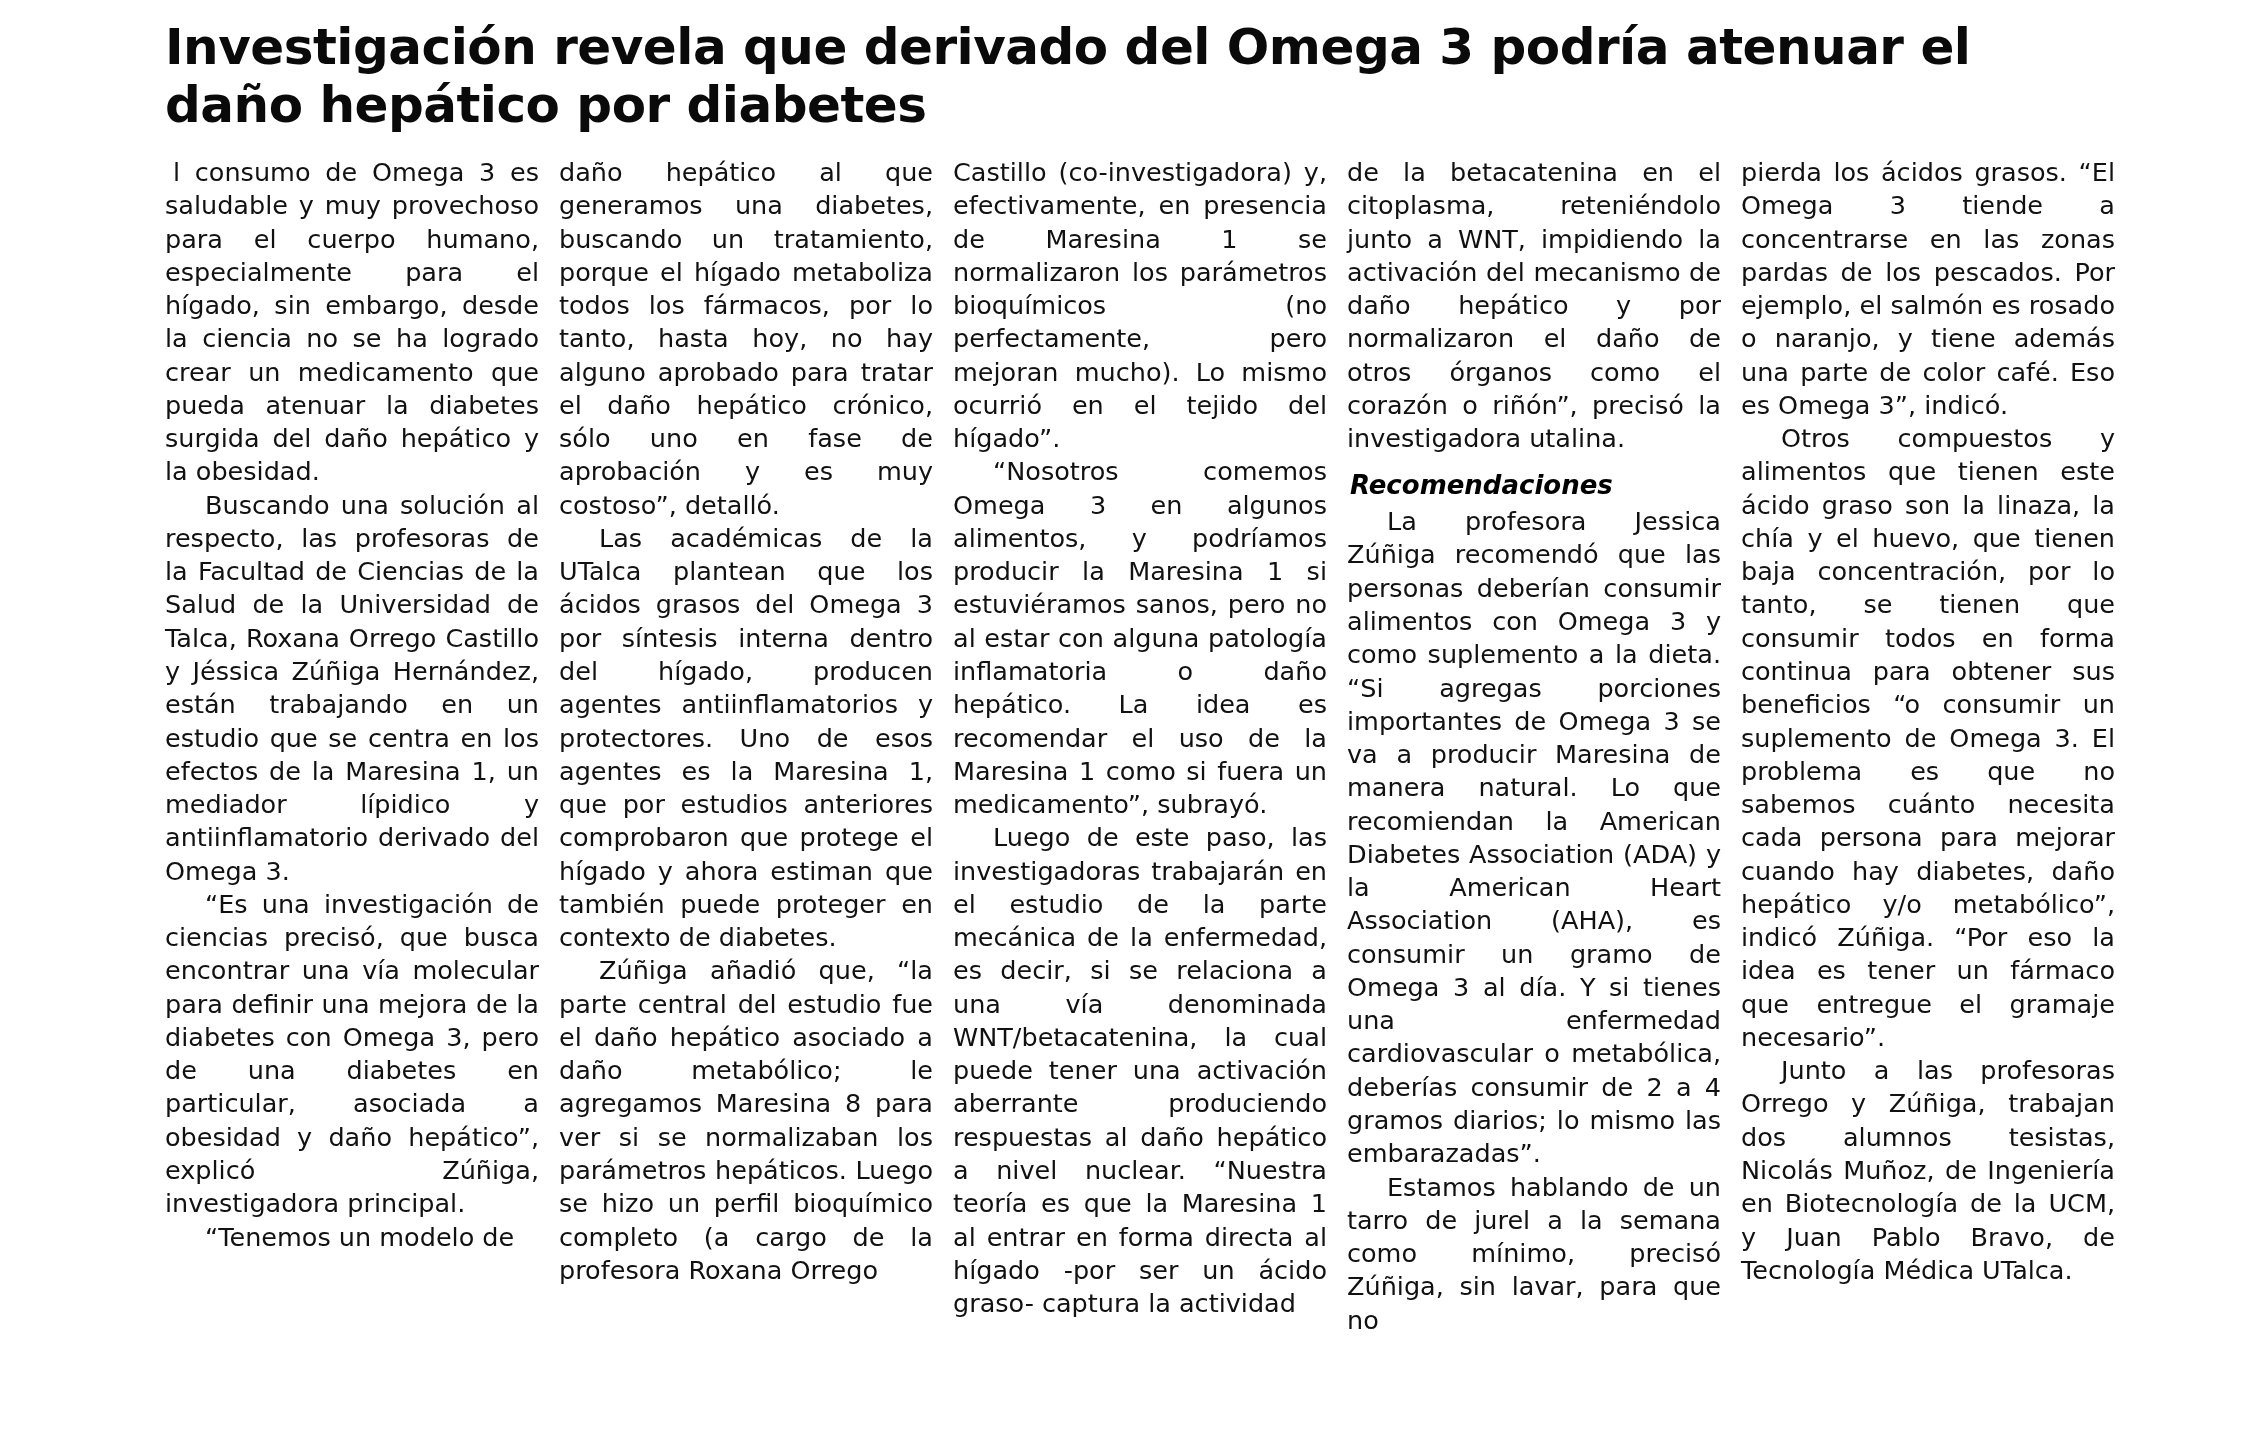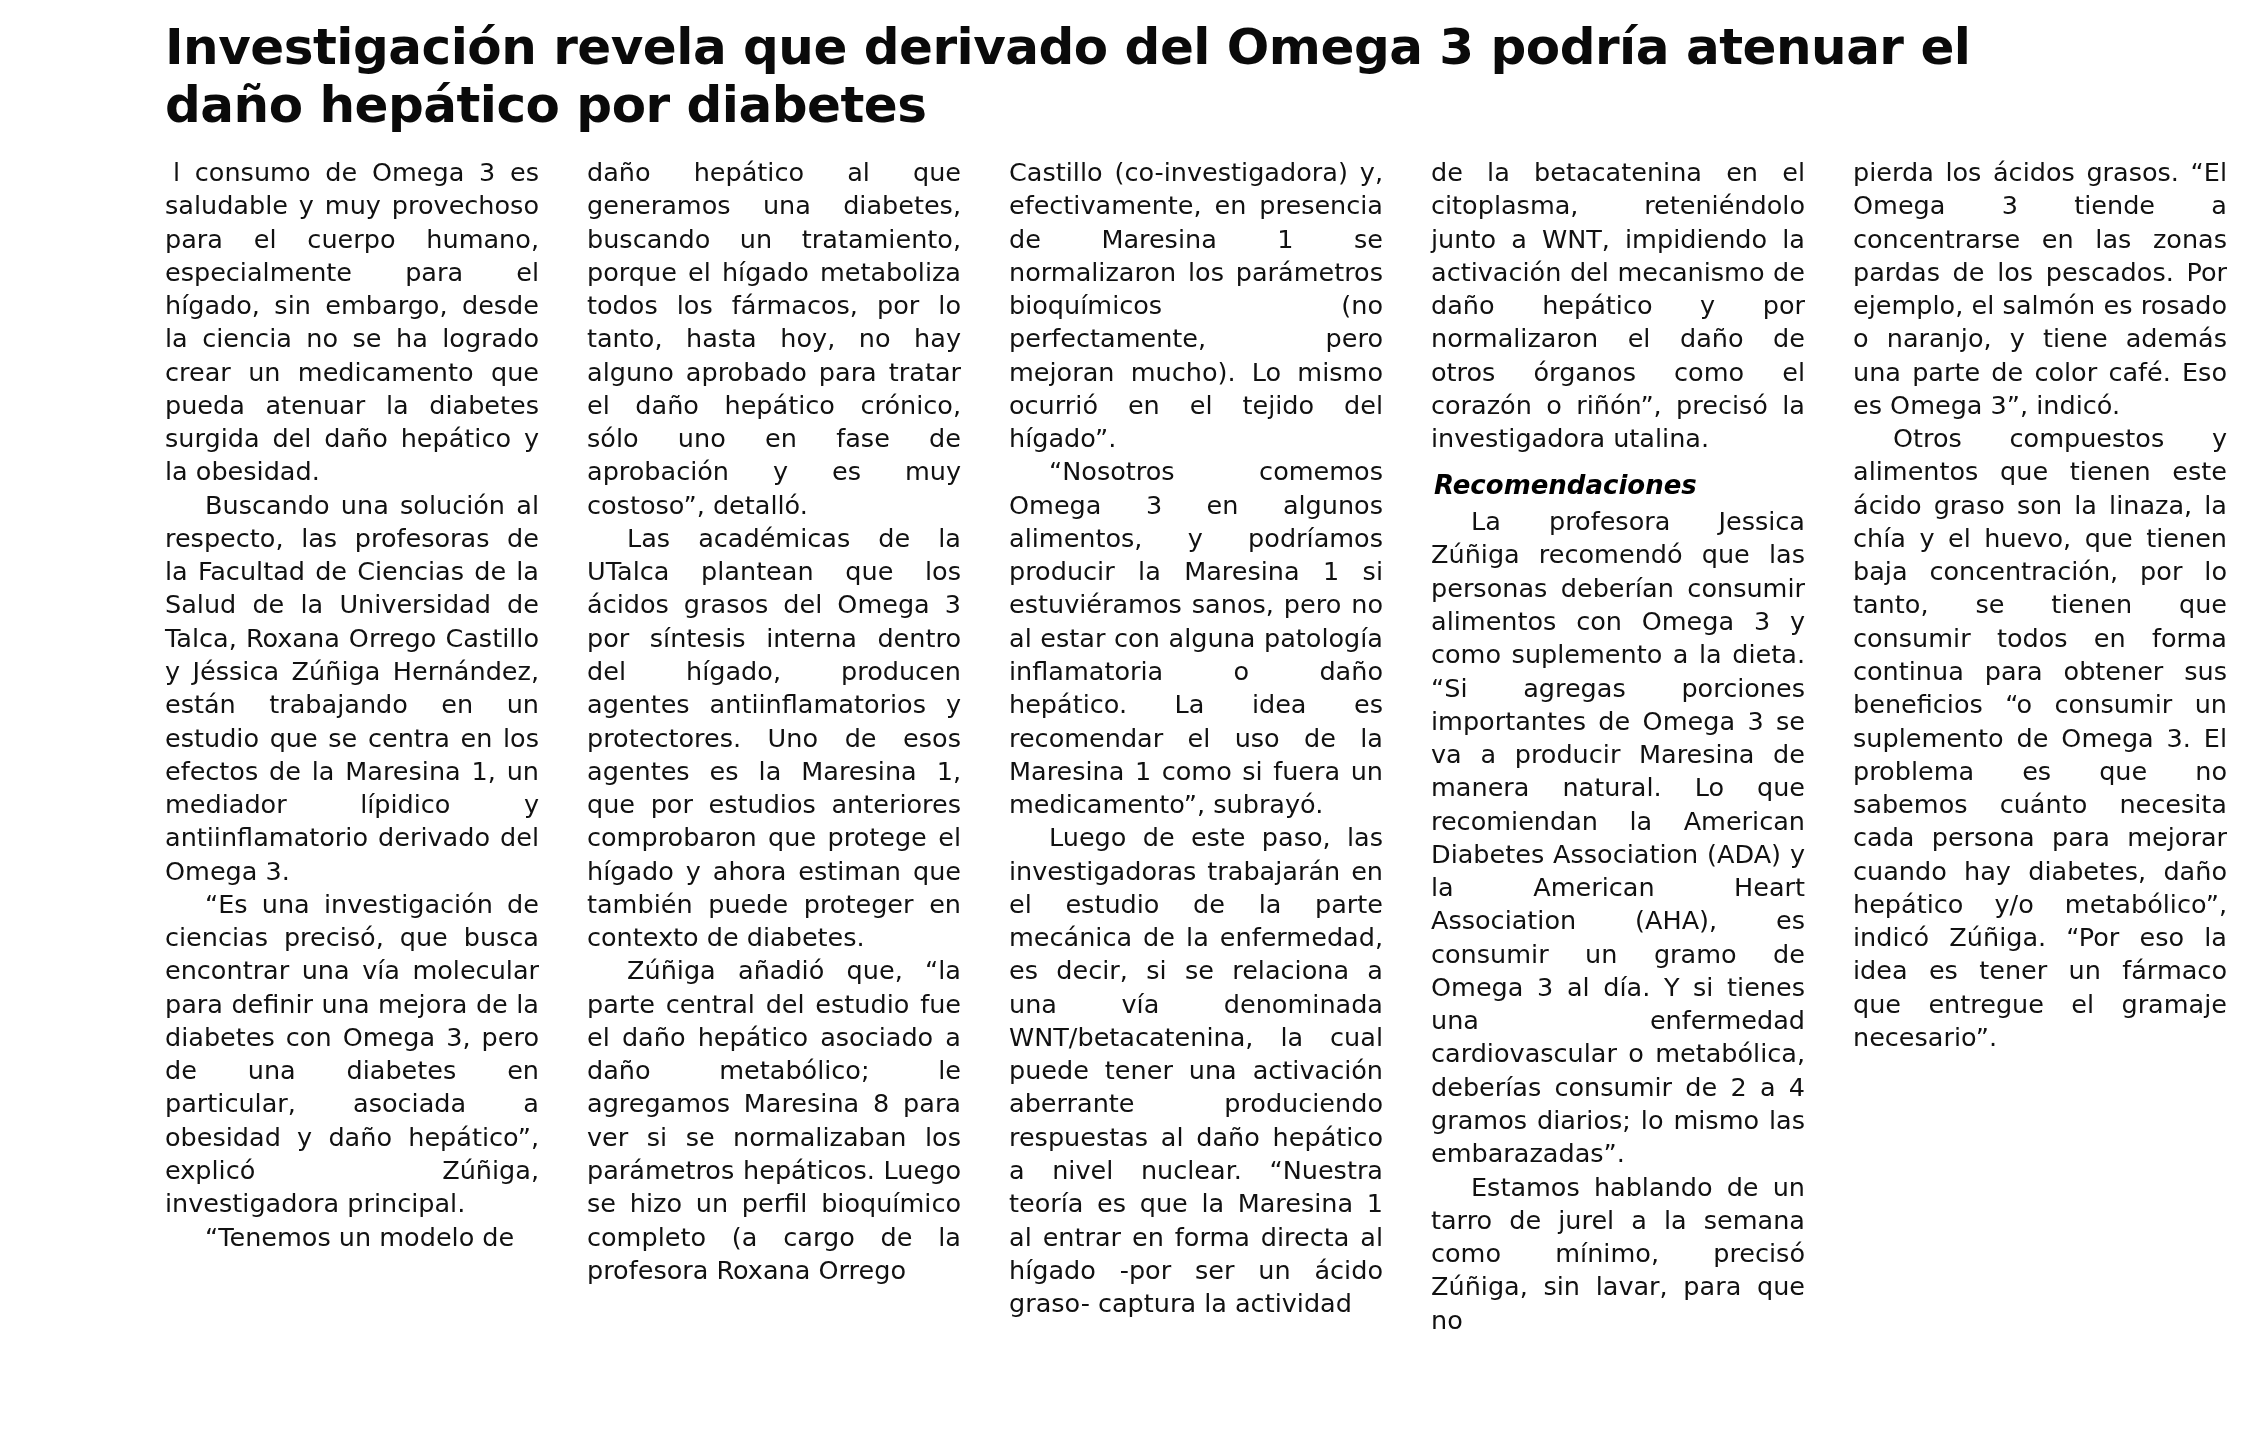--- a/index.html
+++ b/index.html
@@ -26,21 +26,21 @@
     font-weight: bold;
     font-size: 50px;
     line-height: 1.16;
     letter-spacing: -0.5px;
     margin: 0 0 22px 0;
     max-width: 1900px;
     color: #0a0a0a;
   }
   .columns {
     display: flex;
-    gap: 48px;
+    gap: 20px;
     align-items: flex-start;
   }
   .col {
     width: 374px;
     flex: 0 0 374px;
   }
   .col p {
     margin: 0;
     font-size: 25.5px;
     line-height: 1.305;
@@ -107,16 +107,17 @@
     <div class="col">
       <p>de la betacatenina en el citoplasma, reteniéndolo junto a WNT, impidiendo la activación del mecanismo de daño hepático y por normalizaron el daño de otros órganos como el corazón o riñón”, precisó la investigadora utalina.</p>
       <div class="subhead">Recomendaciones</div>
       <p class="indent">La profesora Jessica Zúñiga recomendó que las personas deberían consumir alimentos con Omega 3 y como suplemento a la dieta. “Si agregas porciones importantes de Omega 3 se va a producir Maresina de manera natural. Lo que recomiendan la American Diabetes Association (ADA) y la American Heart Association (AHA), es consumir un gramo de Omega 3 al día. Y si tienes una enfermedad cardiovascular o metabólica, deberías consumir de 2 a 4 gramos diarios; lo mismo las embarazadas”.</p>
       <p class="indent">Estamos hablando de un tarro de jurel a la semana como mínimo, precisó Zúñiga, sin lavar, para que no</p>
     </div>
 
     <div class="col">
       <p>pierda los ácidos grasos. “El Omega 3 tiende a concentrarse en las zonas pardas de los pescados. Por ejemplo, el salmón es rosado o naranjo, y tiene además una parte de color café. Eso es Omega 3”, indicó.</p>
       <p class="indent">Otros compuestos y alimentos que tienen este ácido graso son la linaza, la chía y el huevo, que tienen baja concentración, por lo tanto, se tienen que consumir todos en forma continua para obtener sus beneficios “o consumir un suplemento de Omega 3. El problema es que no sabemos cuánto necesita cada persona para mejorar cuando hay diabetes, daño hepático y/o metabólico”, indicó Zúñiga. “Por eso la idea es tener un fármaco que entregue el gramaje necesario”.</p>
+      <p class="indent">Junto a las profesoras Orrego y Zúñiga, trabajan dos alumnos tesistas, Nicolás Muñoz, de Ingeniería en Biotecnología de la UCM, y Juan Pablo Bravo, de Tecnología Médica UTalca.</p>
     </div>
 
   </div>
 </div>
 
 </body></html>

